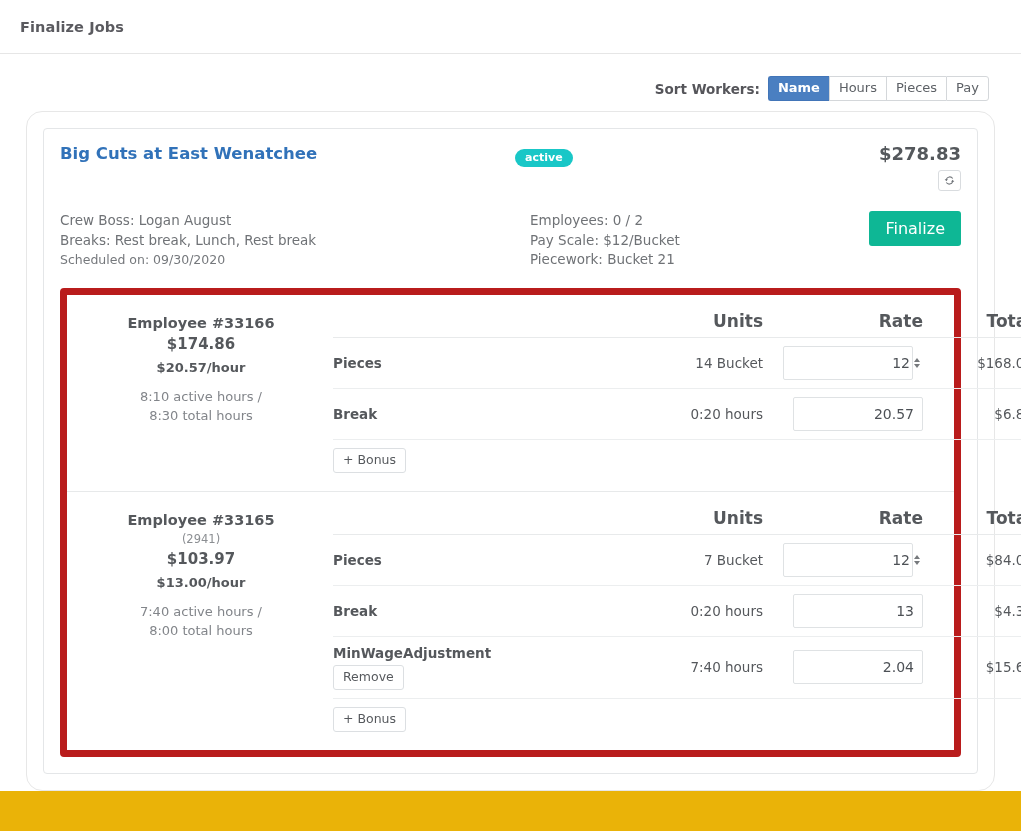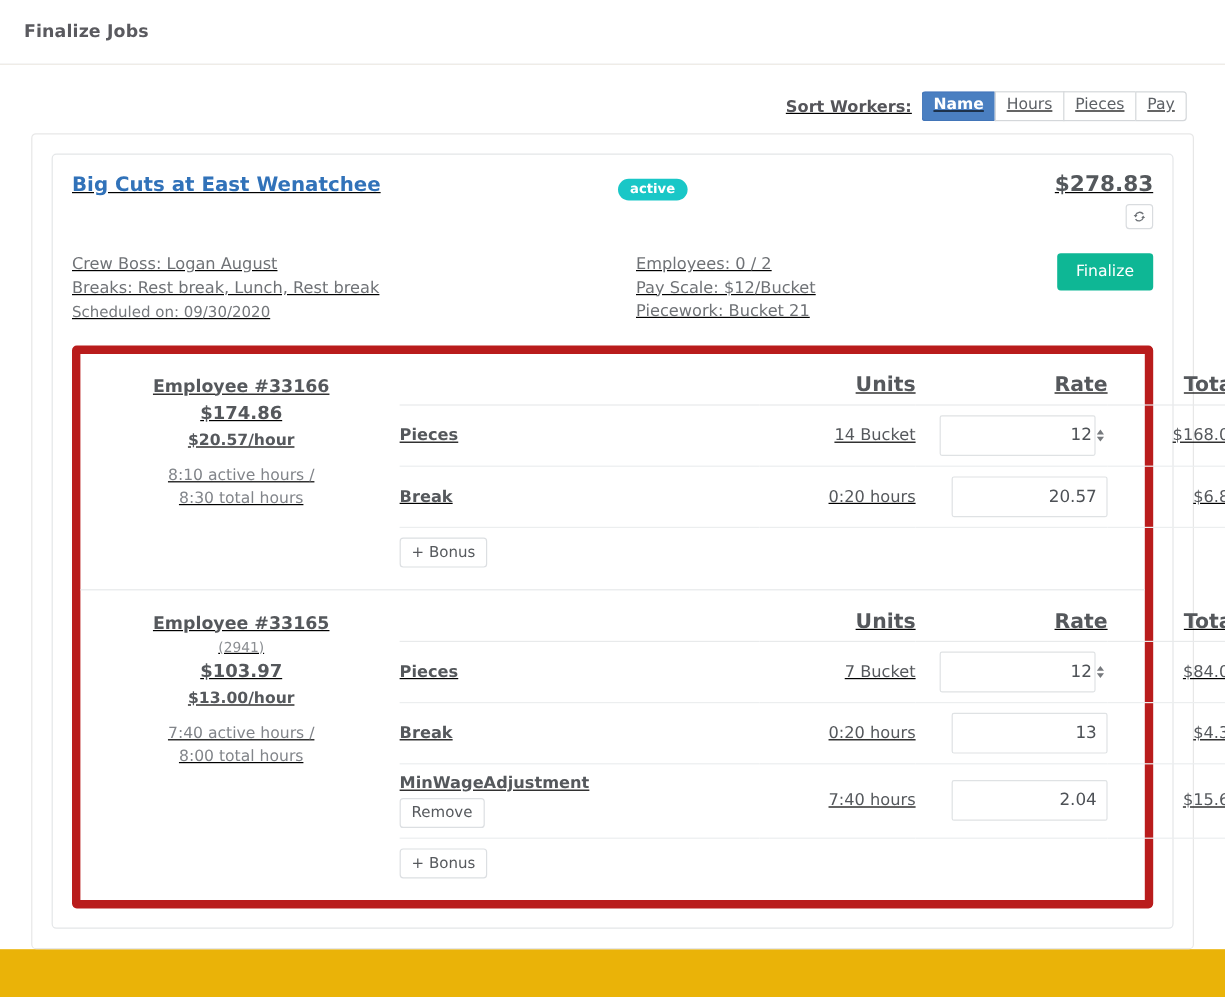--- a/index.html
+++ b/index.html
@@ -26,21 +26,20 @@
   }
   .page-header .title {
     font-size: 14.5px;
     font-weight: bold;
     color: #5a5a5f;
     letter-spacing: 0.1px;
   }
   .content-area {
     padding: 16px 20px 0 20px;
     background: #fff;
-    text-decoration: underline;
   }
   
   .sort-bar {
     display: flex;
     justify-content: flex-end;
     align-items: center;
     padding: 6px 12px 10px 0;
   }
   .sort-label {
     font-size: 13.5px;
@@ -68,21 +67,21 @@
   .btn-group .sbtn.active {
     background: #4a7fc1;
     border-color: #4275b8;
     color: #ffffff;
     font-weight: 600;
   }
 
   
   .outer-panel {
     border: 1px solid #e7e7e7;
-    border-radius: 4px;
+    border-radius: 16px;
     background: #fff;
     margin: 0 6px 0 6px;
     padding: 16px;
     min-height: 660px;
   }
   
   .job-card {
     border: 1px solid #e4e6e8;
     border-radius: 4px;
     background: #fff;
@@ -163,21 +162,21 @@
   }
   .job-action {
     flex: 1 1 auto;
     text-align: right;
   }
   .btn-finalize {
     background: #0eb795;
     color: #fff;
     border: none;
     border-radius: 3px;
-    font-size: 13px;
+    font-size: 16px;
     padding: 8px 16px;
     cursor: pointer;
     font-family: inherit;
   }
 
   
   .employees-panel {
     margin-top: 18px;
     border: 7px solid #b91c1c;
     border-radius: 4px;

